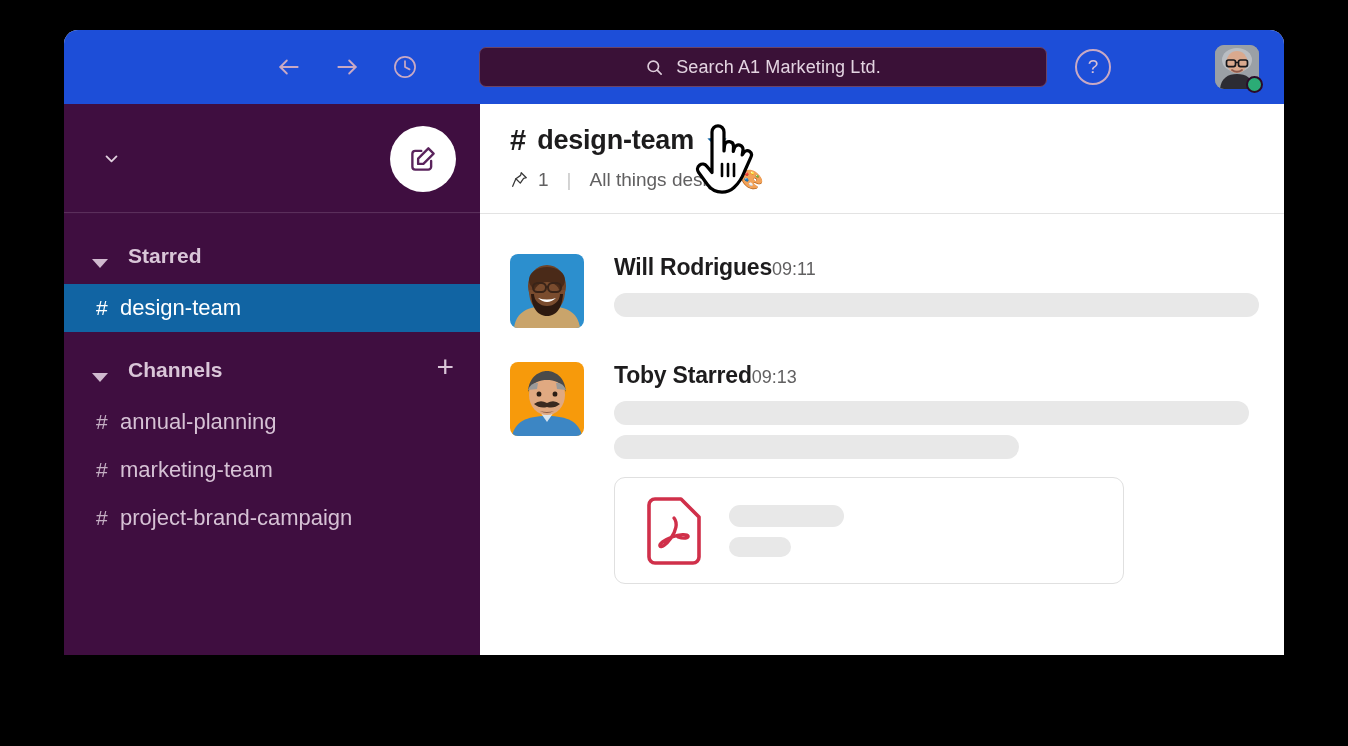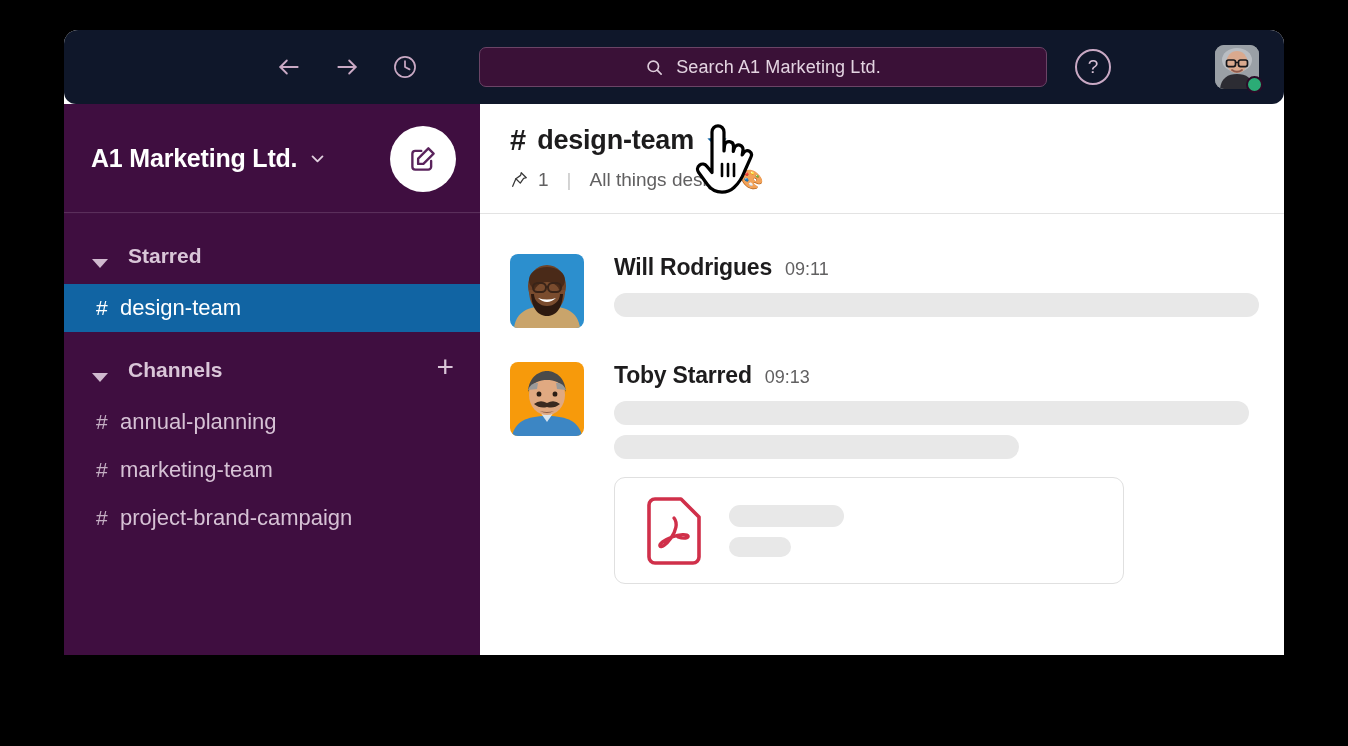--- a/index.html
+++ b/index.html
@@ -17,26 +17,25 @@
     border-radius: 14px 14px 0 0;
     overflow: hidden;
     background: #ffffff;
     display: flex;
     flex-direction: column;
   }
 
   
   .topbar {
     height: 74px;
-    background: #0f172a;
+    background: #1d4ed8;
     display: flex;
     align-items: center;
     position: relative;
     flex: 0 0 74px;
-    border-radius: 12px;
   }
   .nav-icons {
     display: flex;
     align-items: center;
     gap: 32px;
     margin-left: 212px;
   }
   .nav-icon {
     width: 26px; height: 26px;
     color: #C9A9C4;
@@ -244,21 +243,21 @@
   .msg-avatar {
     width: 74px; height: 74px;
     border-radius: 8px;
     overflow: hidden;
     flex: 0 0 74px;
   }
   .msg-body { margin-left: 30px; flex: 1 1 auto; min-width: 0; }
   .msg-head {
     display: flex;
     align-items: baseline;
-    gap: 13px;
+    gap: 0;
     margin-bottom: 12px;
     text-align: center;
   }
   .msg-author {
     font-size: 23px;
     font-weight: bold;
     color: #1D1C1D;
     letter-spacing: -.2px;
   }
   .msg-time {
@@ -353,21 +352,20 @@
       </div>
       <div class="presence-dot"></div>
     </div>
   </div>
 
   <div class="body-row">
 
     <div class="sidebar">
 
       <div class="ws-header">
-        <span class="ws-name">A1 Marketing Ltd.</span>
         <span class="ws-chevron">
           <svg viewBox="0 0 24 24" fill="none" stroke="currentColor" stroke-width="2.6" stroke-linecap="round" stroke-linejoin="round">
             <polyline points="5,9 12,16 19,9"></polyline>
           </svg>
         </span>
         <div class="compose-btn">
           <svg viewBox="0 0 24 24" fill="none" stroke="#5A235C" stroke-width="1.9" stroke-linecap="round" stroke-linejoin="round">
             <path d="M18.5 13.5 V18.2 A2.3 2.3 0 0 1 16.2 20.5 H5.8 A2.3 2.3 0 0 1 3.5 18.2 V7.8 A2.3 2.3 0 0 1 5.8 5.5 H10.6"></path>
             <path d="M16.3 3.5 L20.5 7.7 L12.3 15.9 L8.1 15.9 L8.1 11.7 Z"></path>
           </svg>

